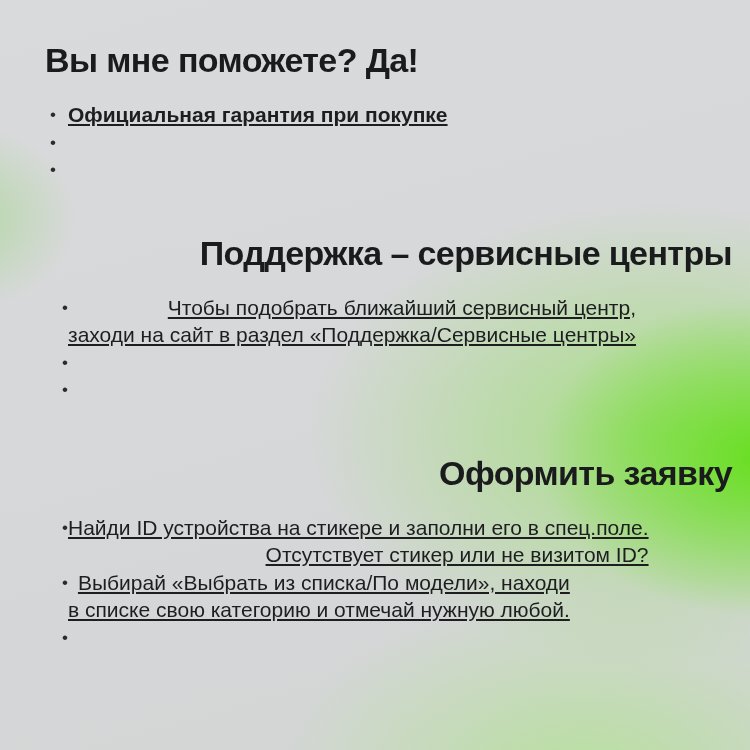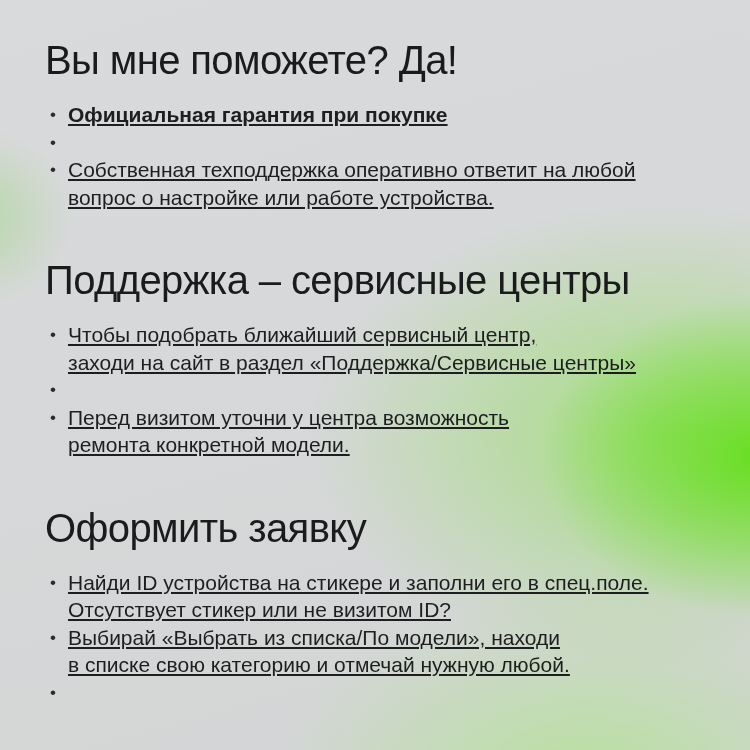--- a/index.html
+++ b/index.html
@@ -14,29 +14,29 @@
     padding: 36px 18px 0 45px;
     background-color: #d6d7d9;
     background-image:
       radial-gradient(ellipse 330px 235px at 102% 61%, rgba(98,223,23,0.95), rgba(98,223,23,0) 68%),
       radial-gradient(ellipse 500px 330px at 88% 58%,  rgba(127,226,61,0.55), rgba(127,226,61,0) 70%),
       radial-gradient(ellipse 430px 260px at 78% 104%, rgba(160,232,112,0.55), rgba(160,232,112,0) 72%),
       radial-gradient(ellipse 150px 130px at -4% 29%,  rgba(141,214,106,0.45), rgba(141,214,106,0) 70%),
       linear-gradient(165deg, #d9dadc 0%, #d3d5d5 100%);
   }
   .sec-title {
-    font-size: 40px;
+    font-size: 34px;
     line-height: 48px;
-    font-weight: 400;
+    font-weight: 700;
     letter-spacing: -0.6px;
     white-space: nowrap;
     color: #1a1b1d;
     margin-bottom: 17px;
   }
-  section.sec + section.sec { margin-top: 45px; }
+  section.sec + section.sec { margin-top: 45px; text-align: right; }
   ul.bullets { list-style: none; }
   ul.bullets li {
     display: flex;
     align-items: flex-start;
     font-size: 21px;
     line-height: 27.5px;
   }
   ul.bullets .marker {
     flex: 0 0 23px;
     width: 23px;
@@ -58,41 +58,37 @@
     <ul class="bullets">
       <li>
         <span class="marker">•</span>
         <span class="li-text bold">Официальная гарантия при покупке</span>
       </li>
       <li>
         <span class="marker">•</span>
       </li>
       <li>
         <span class="marker">•</span>
-        <span class="li-text">Собственная техподдержка оперативно ответит на любой
-вопрос о настройке или работе устройства.</span>
       </li>
     </ul>
   </section>
 
   <section class="sec">
     <h2 class="sec-title">Поддержка – сервисные центры</h2>
     <ul class="bullets">
       <li>
         <span class="marker">•</span>
         <span class="li-text">Чтобы подобрать ближайший сервисный центр,
 заходи на сайт в раздел «Поддержка/Сервисные центры»</span>
       </li>
       <li>
         <span class="marker">•</span>
       </li>
       <li>
         <span class="marker">•</span>
-        <span class="li-text">Перед визитом уточни у центра возможность
-ремонта конкретной модели.</span>
       </li>
     </ul>
   </section>
 
   <section class="sec">
     <h2 class="sec-title">Оформить заявку</h2>
     <ul class="bullets">
       <li>
         <span class="marker">•</span>
         <span class="li-text">Найди ID устройства на стикере и заполни его в спец.поле.

